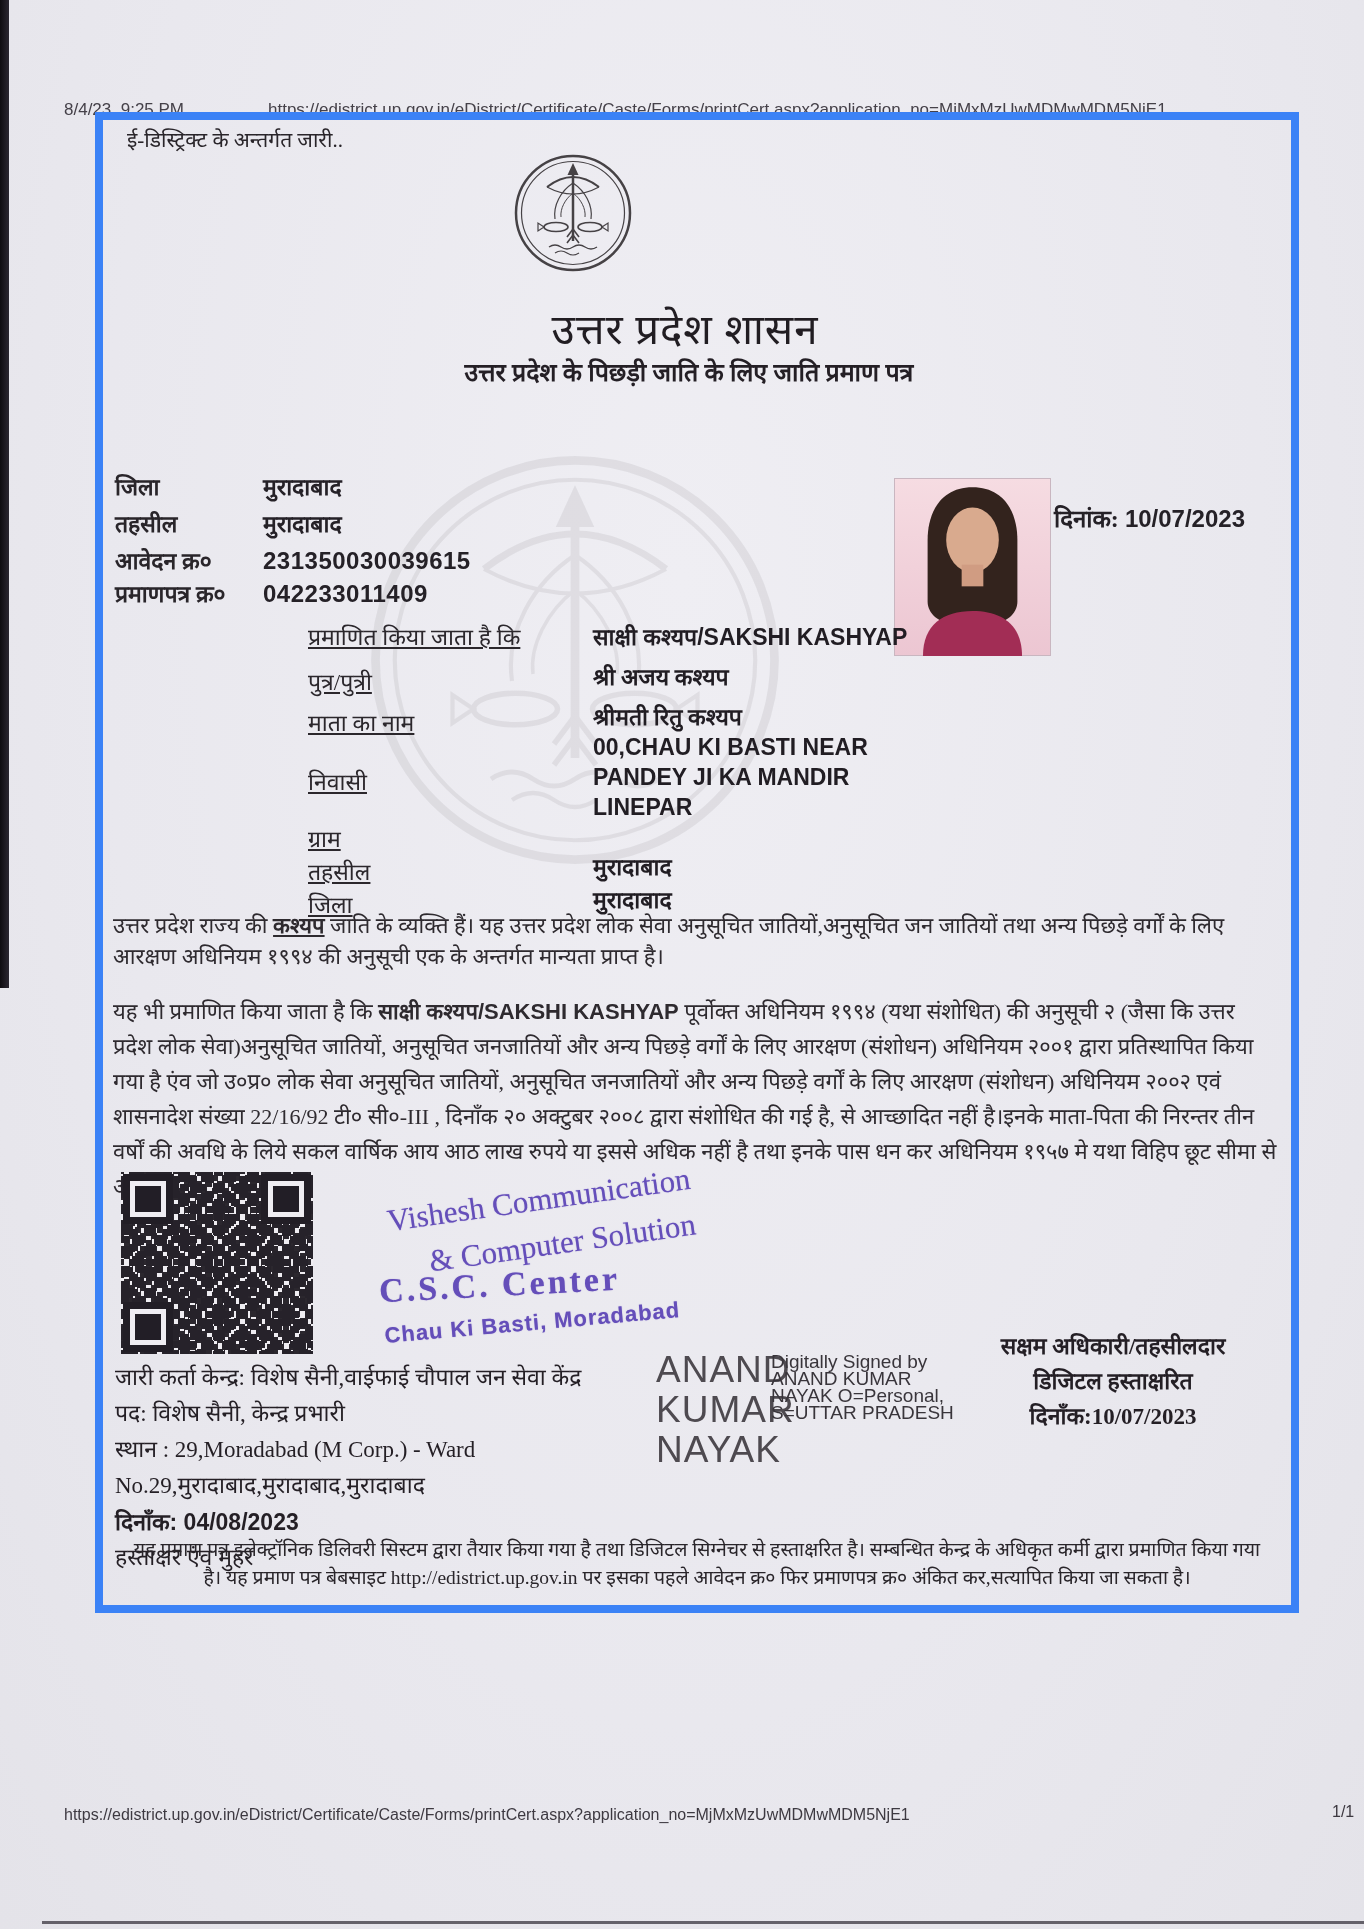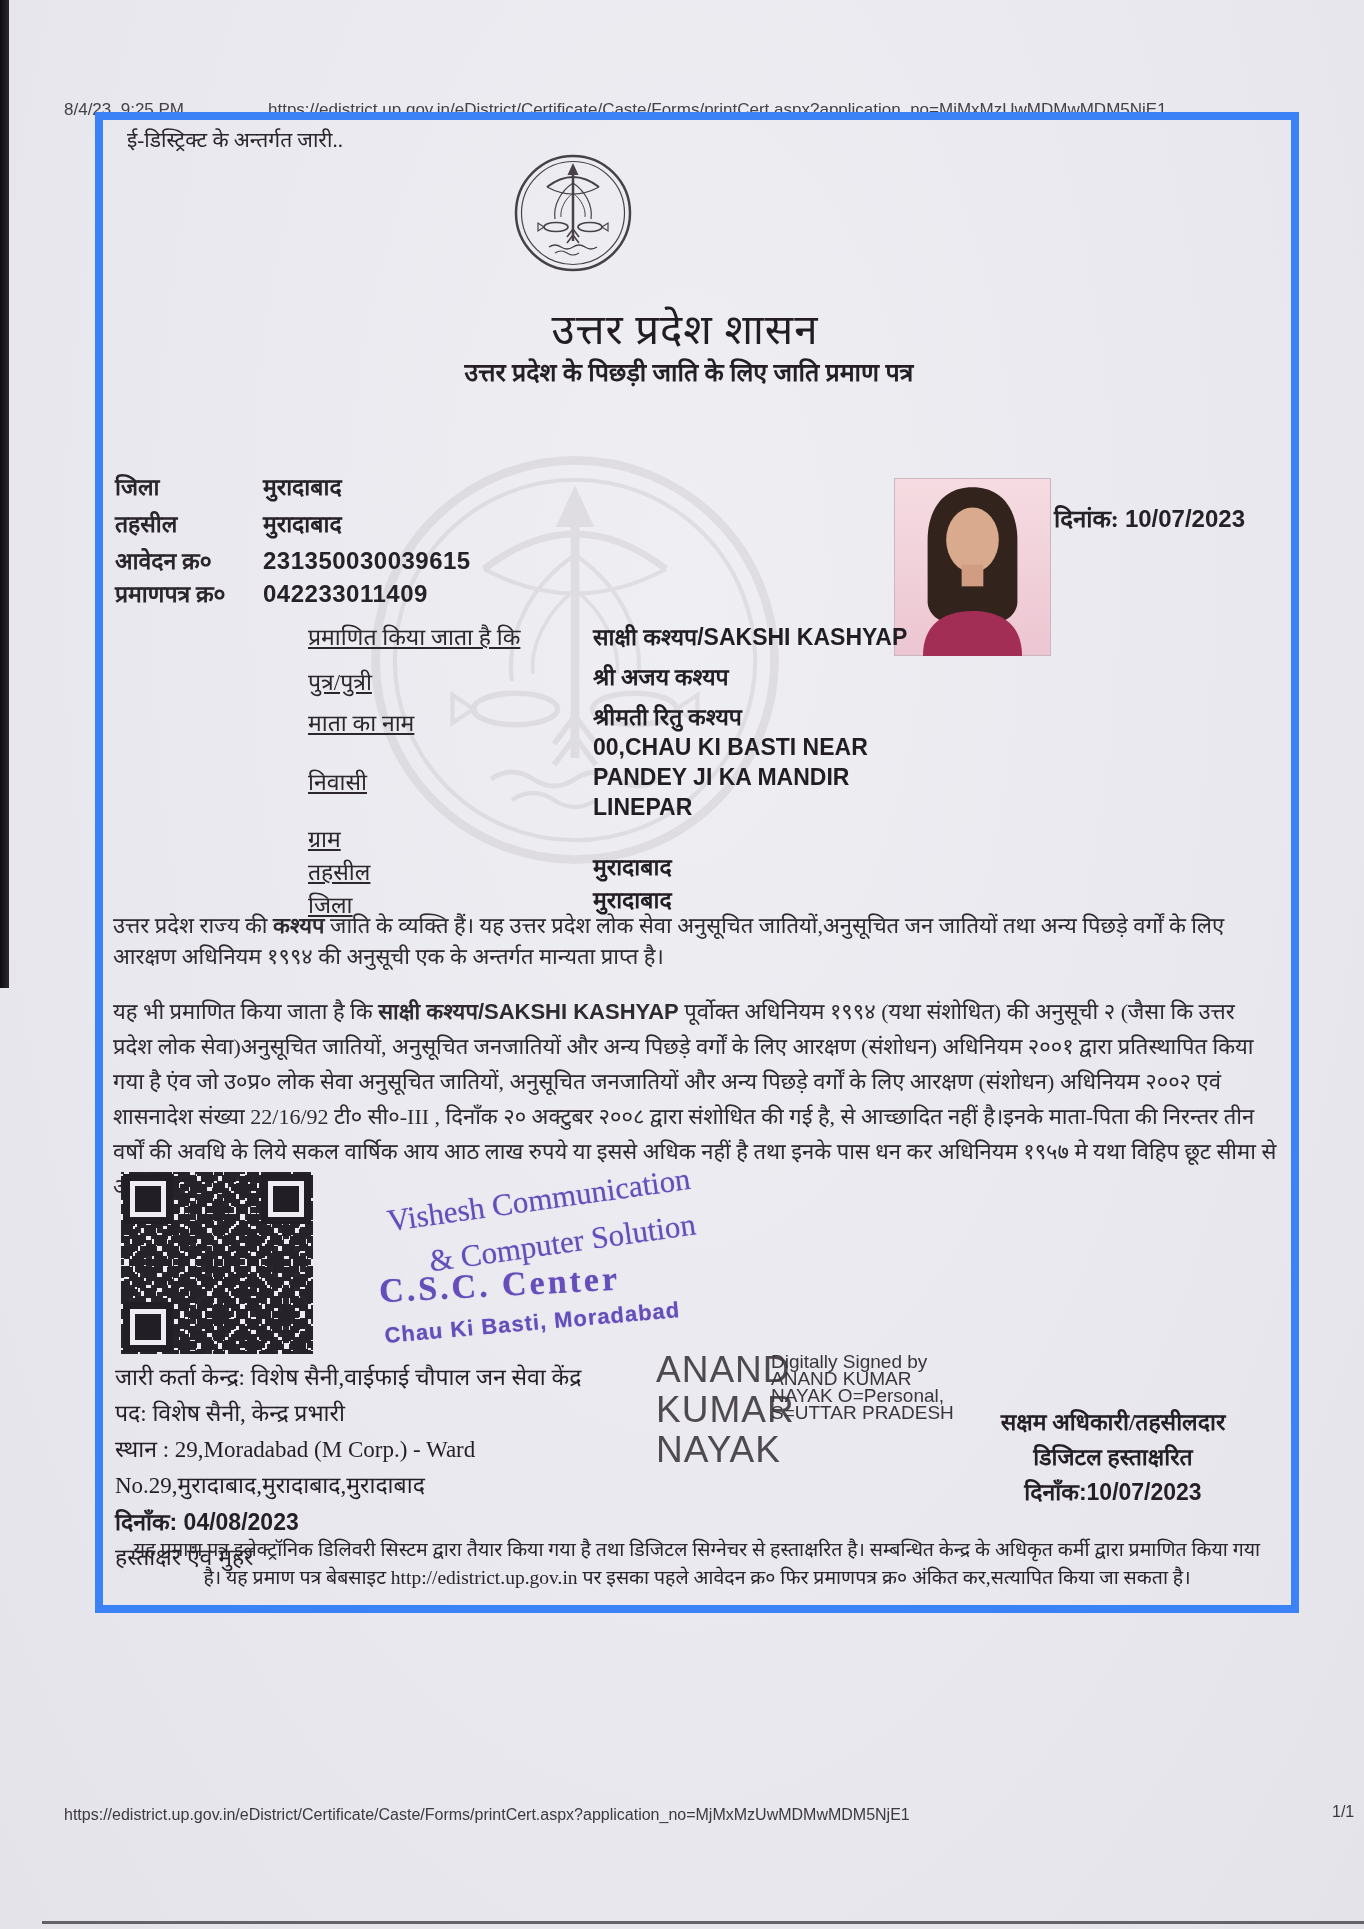--- a/index.html
+++ b/index.html
@@ -46,21 +46,21 @@
          box-shadow:0 0 0 1px #c9b6c0 inset;overflow:hidden;}
 
   .plabel{position:absolute;left:205px;font-size:23px;color:#2b272c;text-decoration:underline;}
   .pvalue{position:absolute;left:490px;font-size:23px;font-weight:700;color:#211d23;
           font-family:"Liberation Sans","Liberation Serif",sans-serif;white-space:pre-line;line-height:30px;}
   .pvalue.dev{font-family:"Liberation Serif",serif;}
 
   .para{left:10px;width:1164px;color:#2e2a2f;}
   .para1{top:790px;font-size:22px;line-height:31px;}
   .para2{top:874px;font-size:22px;line-height:35px;}
-  .u{font-weight:700;}
+  .u{text-decoration:underline;font-weight:700;}
   .bname{font-weight:700;font-family:"Liberation Sans",serif;}
 
   
   .qr{left:18px;top:1052px;width:192px;height:182px;
     background:
       repeating-conic-gradient(#26222a 0% 25%, transparent 0% 50%) 0px 0px/23px 21px,
       repeating-conic-gradient(#26222a 0% 25%, transparent 0% 50%) 8px 4px/17px 15px,
       repeating-conic-gradient(#2b272e 0% 25%, #efedf2 0% 50%) 3px 9px/11px 13px;}
   .finder{position:absolute;width:36px;height:36px;border:7px solid #221e26;background:#efedf2;}
   .finder::after{content:"";position:absolute;inset:5px;background:#221e26;}
@@ -76,23 +76,23 @@
        font-family:"Liberation Sans",sans-serif;}
 
   .issuer{left:12px;top:1240px;font-size:23px;line-height:36px;color:#241f25;}
   .issuer .num{font-family:"Liberation Sans",sans-serif;font-weight:700;}
 
   .sig-name{left:553px;top:1230px;font-size:37px;line-height:40px;letter-spacing:1px;
             color:#4e4a50;font-family:"Liberation Sans",sans-serif;}
   .sig-detail{left:668px;top:1233px;font-size:19px;line-height:17px;color:#39353b;
             font-family:"Liberation Sans",sans-serif;}
 
-  .authority{left:845px;top:1285px;width:330px;text-align:center;
+  .authority{left:845px;top:1209px;width:330px;text-align:center;
              font-size:23px;line-height:35px;font-weight:600;color:#241f25;}
-  .authority .num{font-family:Liberation Sans, sans-serif;font-weight:700;}
+  .authority .num{font-family:Liberation Serif, serif;font-weight:700;}
 
   .disclaimer{left:20px;top:1416px;width:1148px;text-align:center;
               font-size:19.5px;line-height:28px;font-weight:500;color:#29252a;}
 </style>
 </head>
 <body>
 
 <svg width="0" height="0" style="position:absolute">
   <defs>
     <g id="emblem-g" stroke="#2f2b2e" fill="none">

